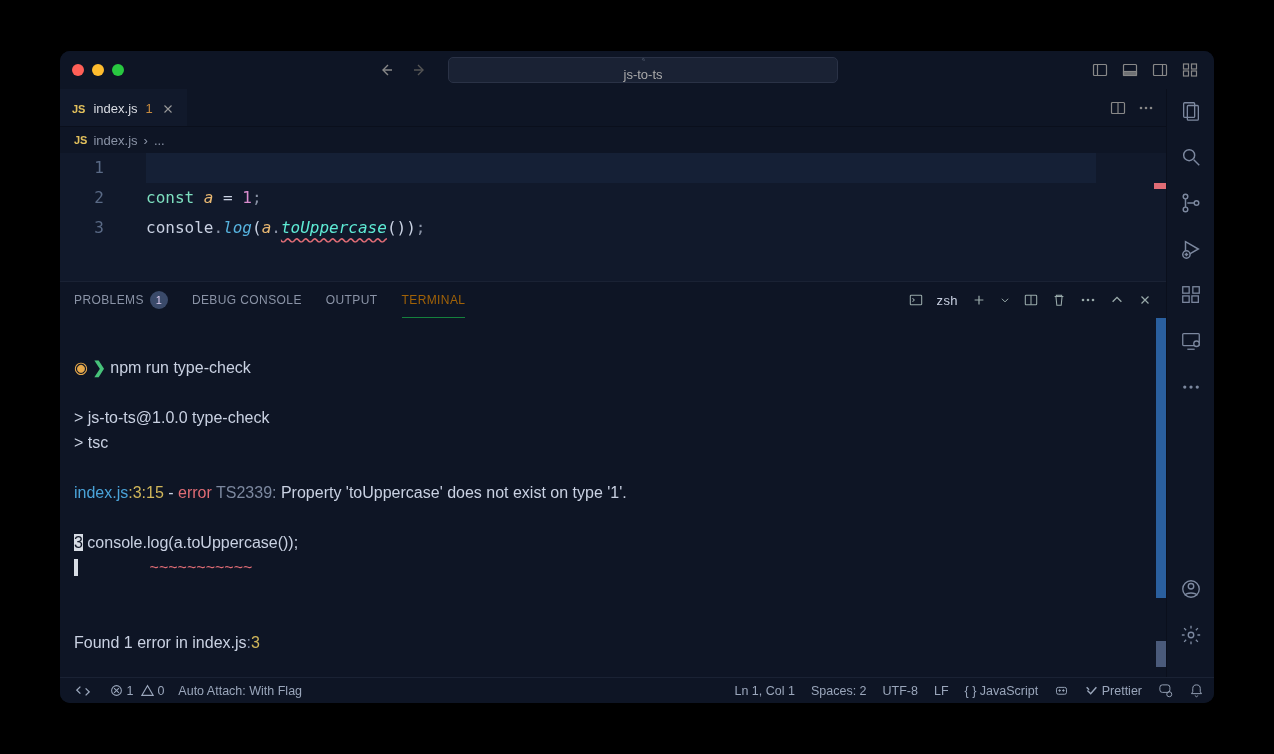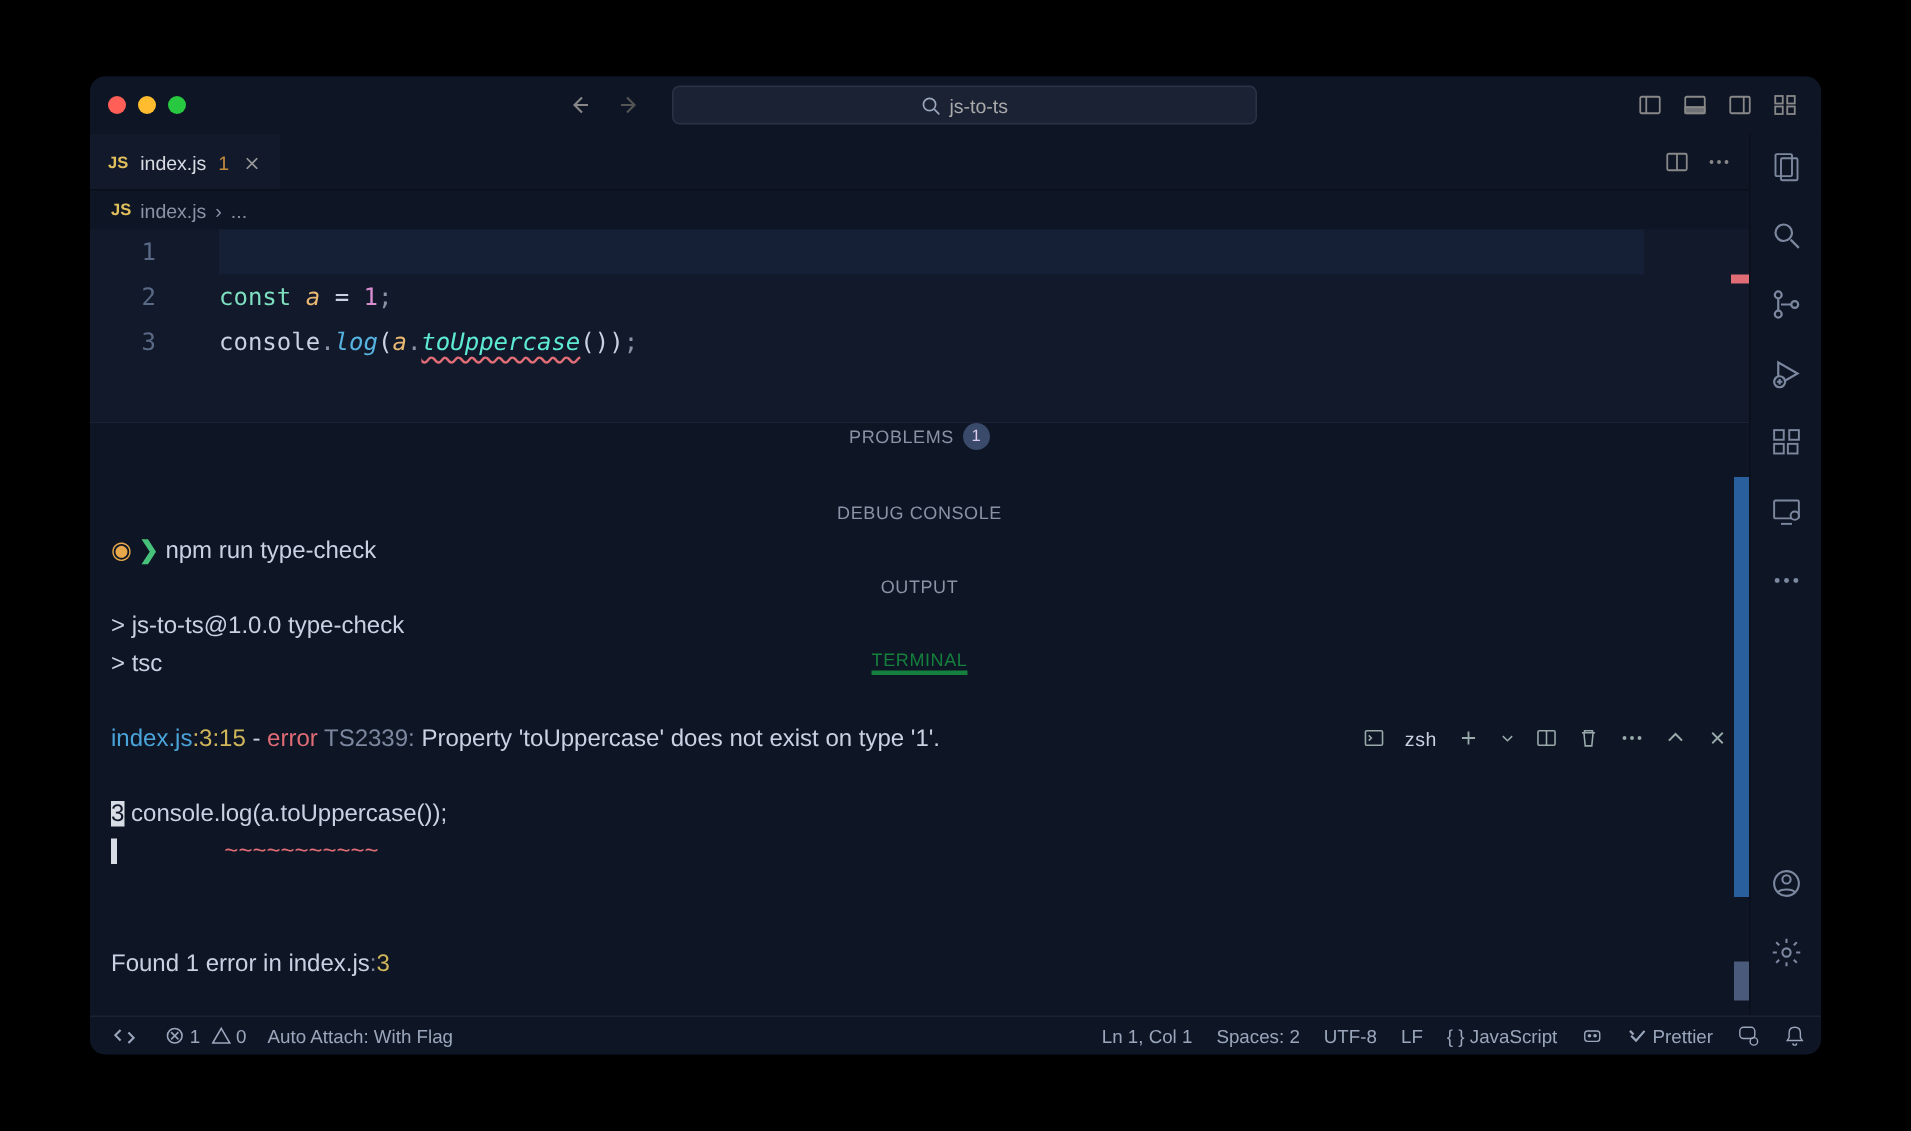--- a/index.html
+++ b/index.html
@@ -45,20 +45,21 @@
   width: 390px;
   height: 26px;
   background: #1a2234;
   border: 1px solid #2a3246;
   border-radius: 5px;
   display: flex;
   align-items: center;
   justify-content: center;
   color: #aaa;
   gap: 6px;
+  flex-direction: column;
 }
 .title-right { margin-left: auto; display: flex; gap: 14px; padding-right: 4px; }
 .title-right .ico { color: #888; }
 .main { flex: 1; display: flex; min-height: 0; }
 .content-col { flex: 1; display: flex; flex-direction: column; min-width: 0; }
 .tab-row {
   height: 38px;
   background: #0e1525;
   display: flex;
   align-items: stretch;
@@ -125,27 +126,26 @@
   flex-direction: column;
   background: #0e1525;
   border-top: 1px solid #1a2234;
   min-height: 0;
 }
 .panel-tabs {
   height: 36px;
   display: flex;
   align-items: center;
   padding: 0 14px;
-  gap: 34px;
+  gap: 24px;
   font-size: 12px;
   letter-spacing: 0.4px;
-  flex-direction: column;
 }
 .ptab { color: #8a93a6; display:flex; align-items:center; gap:6px; height:100%; border-bottom:1px solid transparent; }
-.ptab.active { color: #15803d; border-bottom: 3px solid #15803d; }
+.ptab.active { color: #a16207; border-bottom: 1px solid #15803d; }
 .badge { background: #3a4a6a; color:#dce; border-radius: 9px; font-size:11px; min-width:18px; height:18px; display:inline-flex; align-items:center; justify-content:center; padding:0 4px;}
 .panel-actions { margin-left:auto; display:flex; gap:14px; align-items:center; color:#9aa; font-size:13px;}
 .panel-actions .shellname{ color:#c9d1e2; }
 .terminal {
   flex: 1;
   font-family: Liberation Sans, sans-serif;
   font-size: 16px;
   line-height: 25px;
   padding: 12px 14px 12px 14px;
   color: #c9d1e2;

